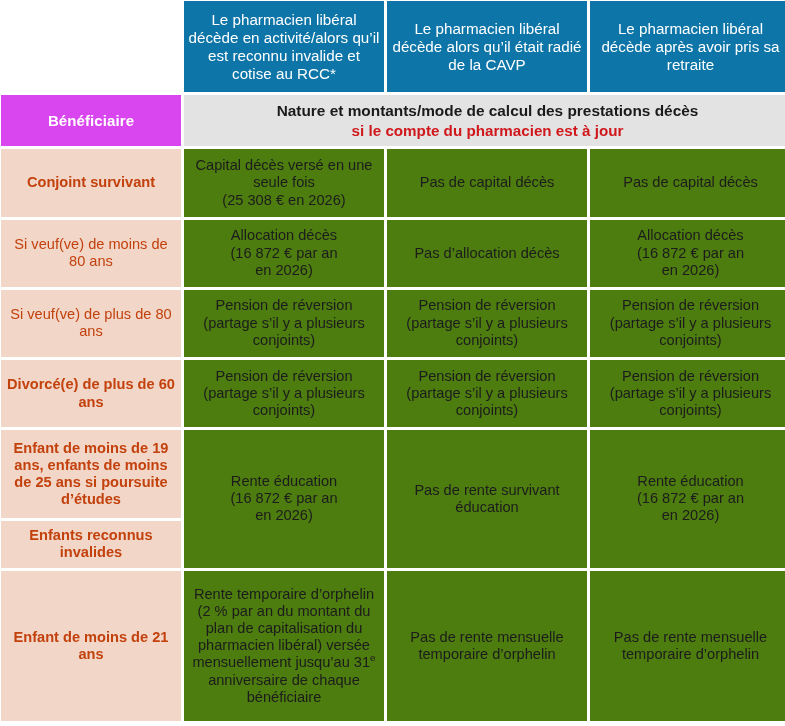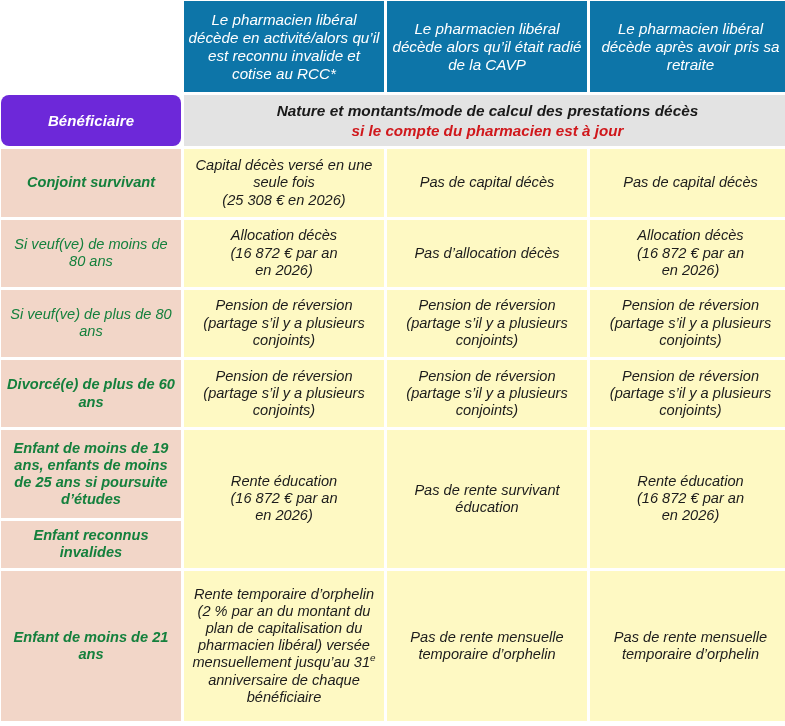--- a/index.html
+++ b/index.html
@@ -13,21 +13,20 @@
     font-family: "Liberation Sans", sans-serif;
     color: #1a1a1a;
     overflow: hidden;
   }
 
   #sheet {
     position: relative;
     width: 675px;
     height: 726px;
     background: #ffffff;
-    font-style: italic;
   }
 
   table.matrix {
     border-collapse: separate;
     border-spacing: 3px 3px;
     width: 785px;
     height: 726px;
     table-layout: fixed;
     margin: 0;
     position: absolute;
@@ -58,26 +57,25 @@
     background: #0d75a8;
     color: #ffffff;
     font-size: 15.2px;
     line-height: 1.25;
     padding: 5px 8px;
     vertical-align: middle;
   }
 
   
   td.bene-head {
-    background: #6d28d9;
+    background: #d946ef;
     color: #ffffff;
     font-weight: bold;
     font-size: 15px;
     letter-spacing: .1px;
-    border-radius: 8px;
   }
 
   
   td.banner {
     background: #e3e3e3;
     padding: 6px 8px;
   }
   .banner-l1 {
     font-weight: bold;
     font-size: 15.4px;
@@ -88,31 +86,31 @@
     font-weight: bold;
     font-size: 15.2px;
     color: #d0181c;
     display: block;
     margin-top: 2px;
   }
 
   
   td.stub {
     background: #f2d6c8;
-    color: #15803d;
+    color: #c2410c;
     font-size: 14.6px;
     line-height: 1.25;
     padding: 4px 6px;
     margin-left: 28px;
   }
   td.stub.bold { font-weight: bold; }
 
   
   td.cell {
-    background: #fef9c3;
+    background: #4d7c0f;
     color: #1c1c1c;
     font-size: 14.6px;
     line-height: 1.24;
     padding: 4px 7px;
   }
 
   sup.ord {
     font-size: .68em;
     vertical-align: super;
     line-height: 0;
@@ -174,21 +172,21 @@
         <td class="cell">Pension de réversion<br>(partage s’il y a plusieurs conjoints)</td>
       </tr>
 
       <tr>
         <td class="stub bold">Enfant de moins de 19 ans, enfants de moins de 25 ans si poursuite d’études</td>
         <td class="cell" rowspan="2">Rente éducation<br>(16 872 € par an<br>en 2026)</td>
         <td class="cell" rowspan="2">Pas de rente survivant éducation</td>
         <td class="cell" rowspan="2">Rente éducation<br>(16 872 € par an<br>en 2026)</td>
       </tr>
       <tr>
-        <td class="stub bold">Enfant reconnus invalides</td>
+        <td class="stub bold">Enfants reconnus invalides</td>
       </tr>
 
       <tr>
         <td class="stub bold">Enfant de moins de 21 ans</td>
         <td class="cell">
           <span>Rente temporaire d’orphelin</span>
           <span>(2 % par an du montant du plan de capitalisation du pharmacien libéral)</span>
           <span>versée mensuellement jusqu’au 31</span><sup class="ord">e</sup><span> anniversaire de chaque bénéficiaire</span>
         </td>
         <td class="cell">Pas de rente mensuelle temporaire d’orphelin</td>

